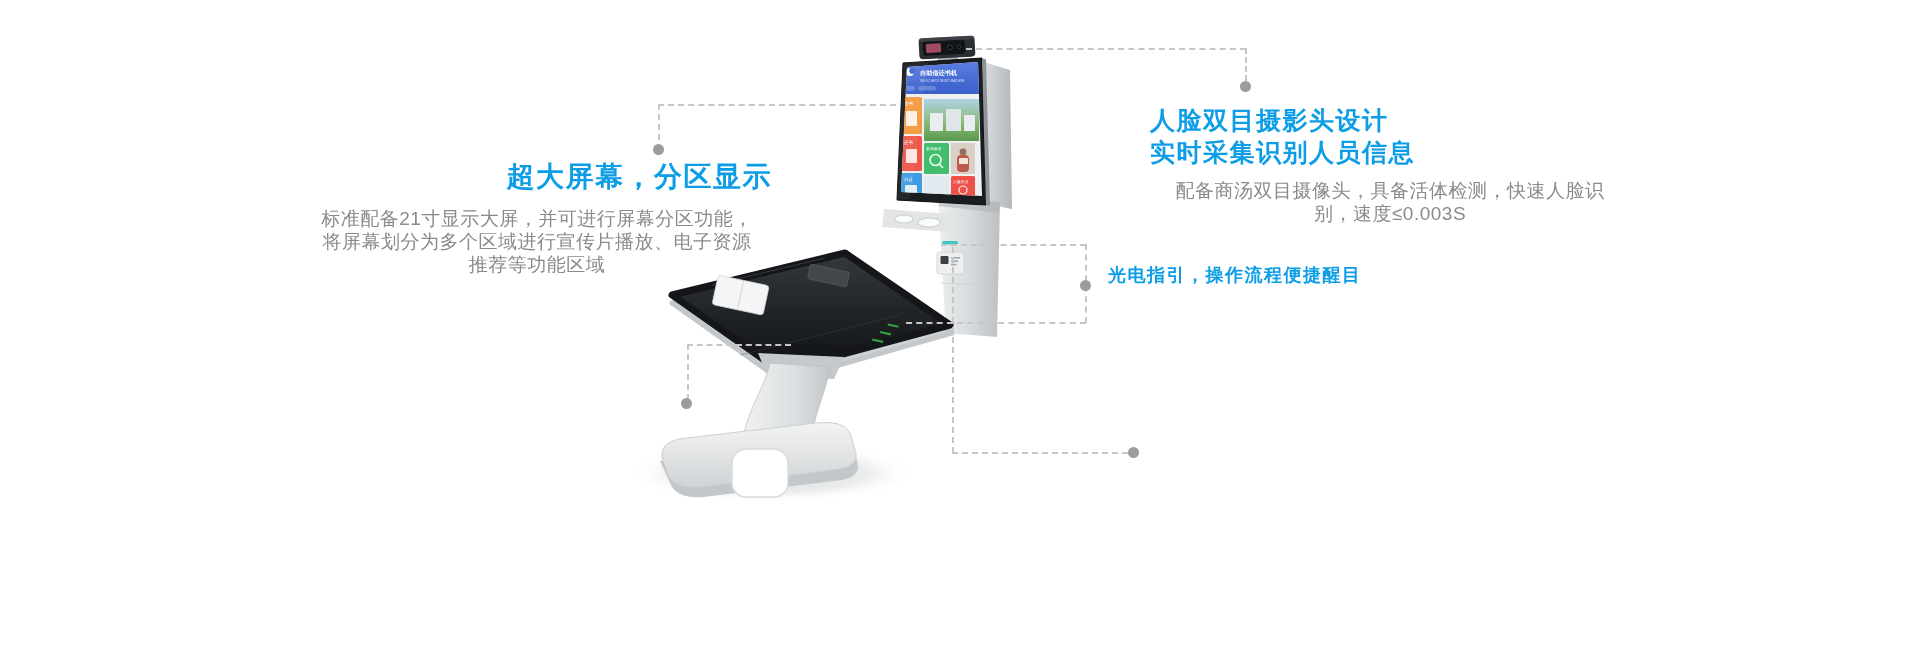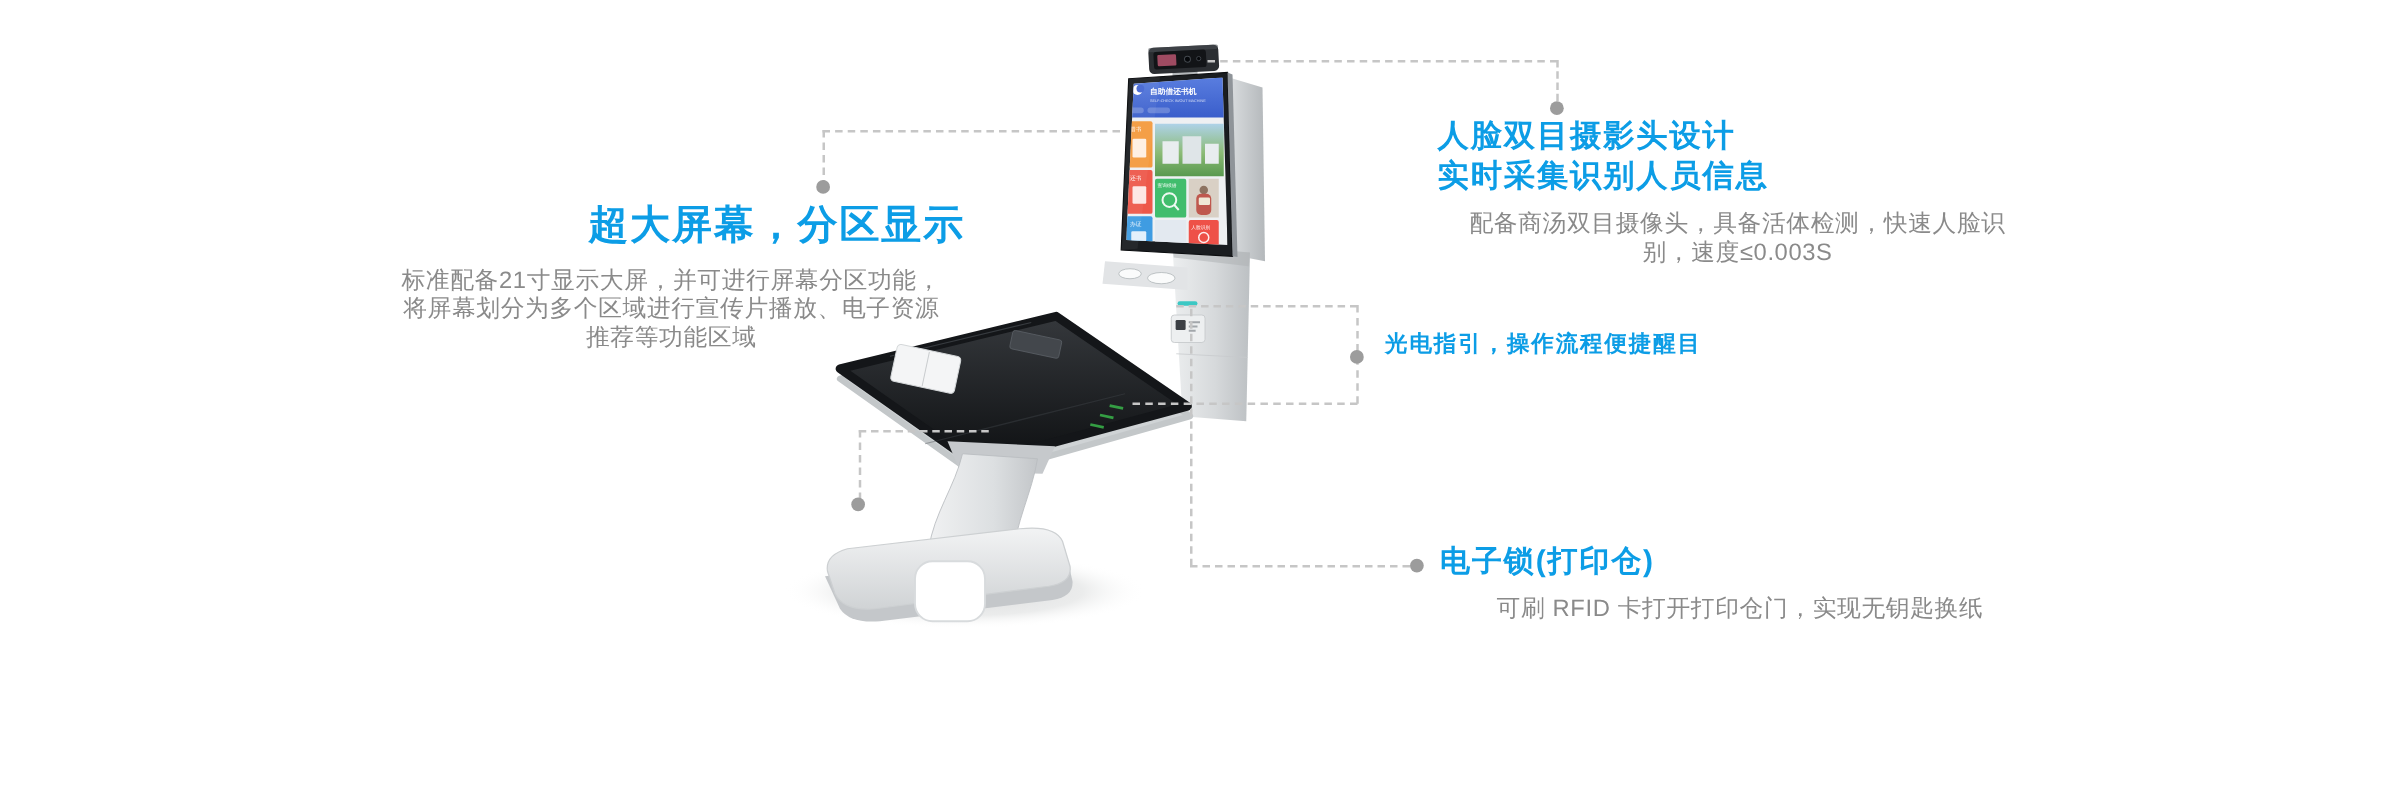--- a/index.html
+++ b/index.html
@@ -6,23 +6,23 @@
   body{width:1920px;height:649px;overflow:hidden;
        font-family:"Liberation Sans","DejaVu Sans",sans-serif;}
   .stage{position:relative;width:1920px;height:649px;background:#fff;}
 
   
   .co{position:absolute;z-index:8;}
   .co h2{margin:0;color:#0c9de6;font-weight:bold;letter-spacing:1.5px;white-space:pre-line;}
   .co p{margin:11px 0 0;color:#8a8a8a;font-size:19px;line-height:23px;
         letter-spacing:.5px;white-space:pre-line;text-align:center;}
   .co.alignR{text-align:right;}
-  .co-a{left:302px;top:158px;width:470px;}  .co-a h2{font-size:32px;}
+  .co-a{left:302px;top:158px;width:470px;}  .co-a h2{font-size:28px;}
   .co-b{left:308px;top:419px;width:460px;}  .co-b h2{font-size:26px;}
-  .co-c{left:1150px;top:93px;width:480px;} .co-c h2{font-size:25px;line-height:32px;}
+  .co-c{left:1150px;top:104px;width:480px;} .co-c h2{font-size:25px;line-height:32px;}
   .co-d{left:1108px;top:263px;width:490px;} .co-d h2{font-size:18px;}
   .co-e{left:1152px;top:433px;width:480px;} .co-e h2{font-size:24px;}
 
   
   .lnh,.lnv{position:absolute;z-index:6;}
   .lnh{height:0;border-top:2px dashed #c6c6c6;}
   .lnv{width:0;border-left:2px dashed #c6c6c6;}
   .dot{position:absolute;z-index:7;width:11px;height:11px;border-radius:50%;background:#9c9c9c;}
 
   .kiosk{position:absolute;left:620px;top:25px;z-index:1;}
@@ -231,18 +231,14 @@
     <h2>人脸双目摄影头设计
 实时采集识别人员信息</h2>
     <p>配备商汤双目摄像头，具备活体检测，快速人脸识
 别，速度≤0.003S</p>
   </section>
 
   <section class="co co-d">
     <h2>光电指引，操作流程便捷醒目</h2>
   </section>
 
-  <section class="co co-e">
-    <h2>电子锁(打印仓)</h2>
-    <p>可刷 RFID 卡打开打印仓门，实现无钥匙换纸</p>
-  </section>
 
 </div>
 
 </body></html>

